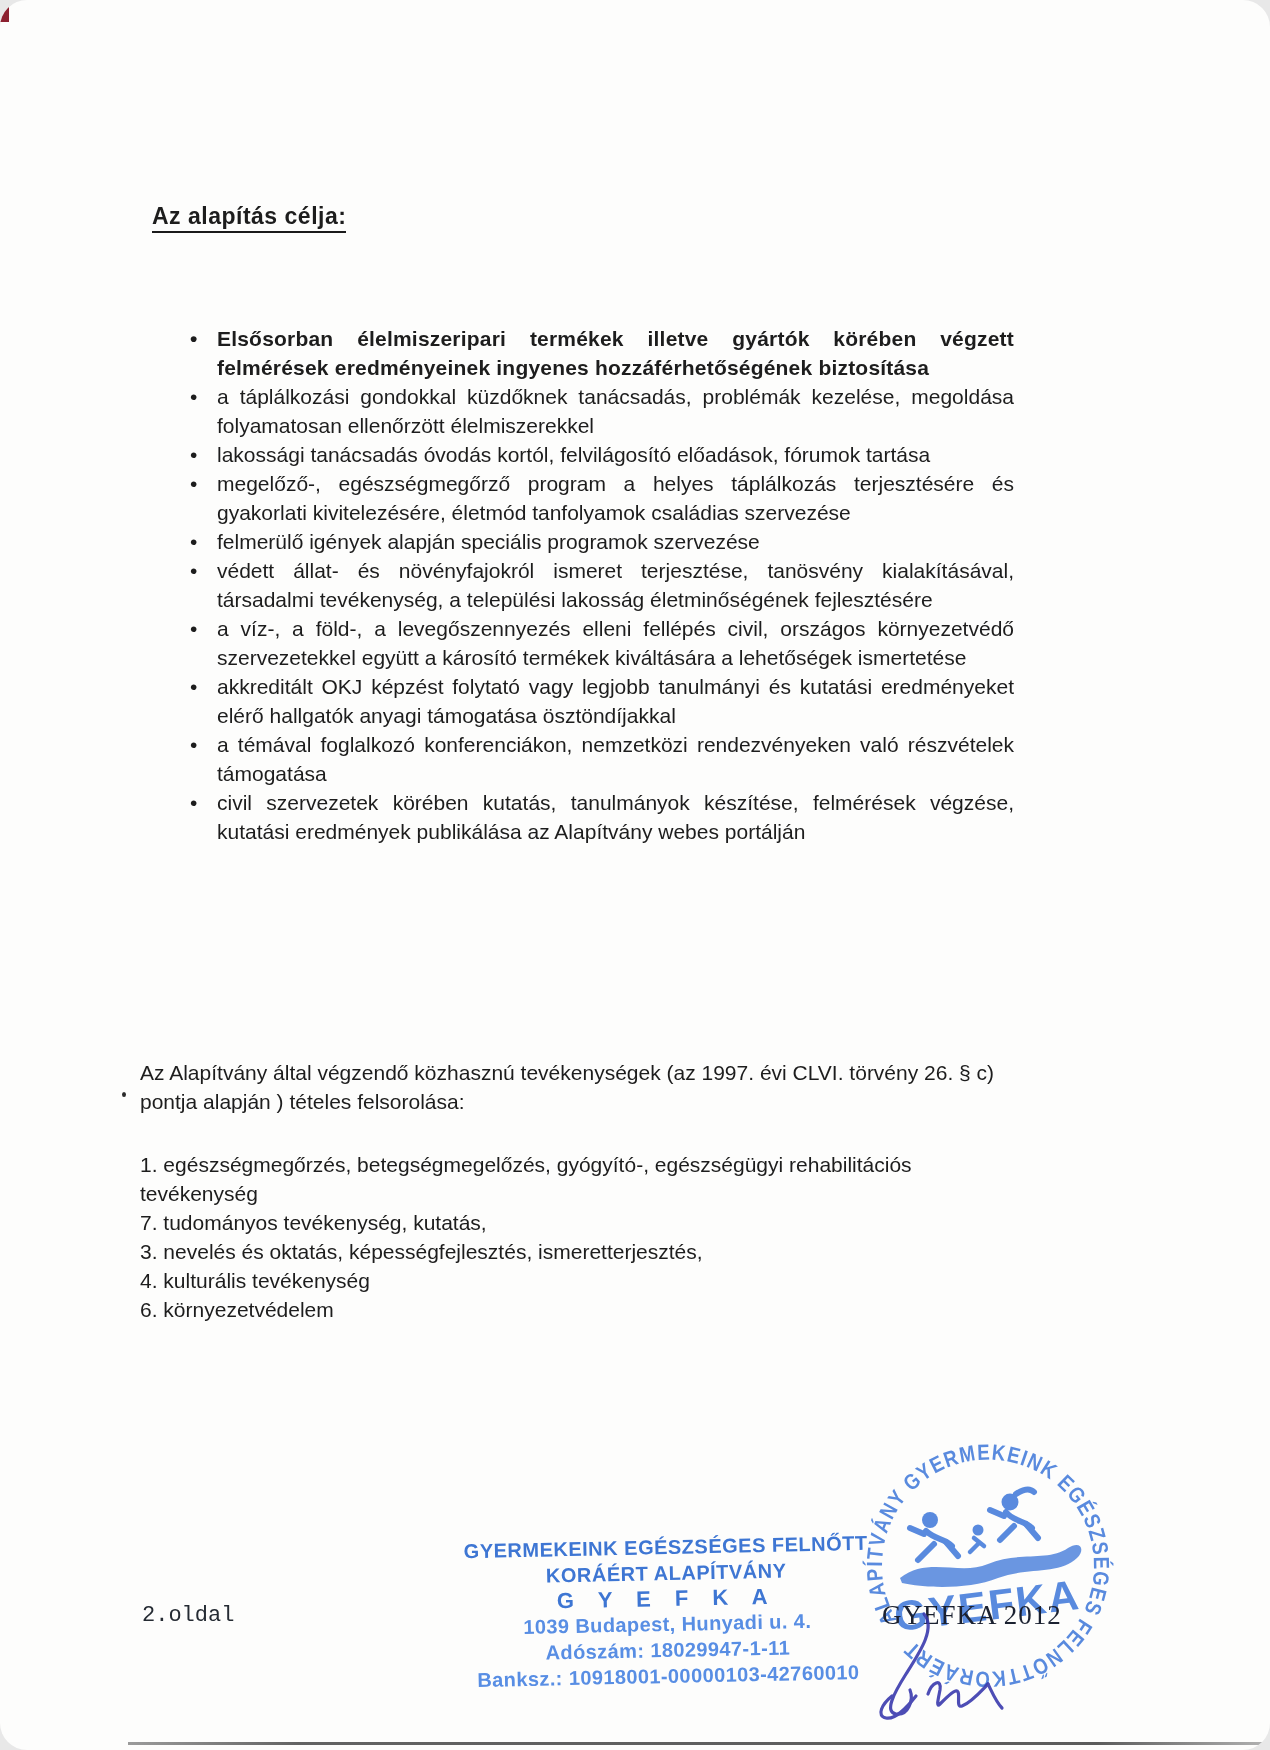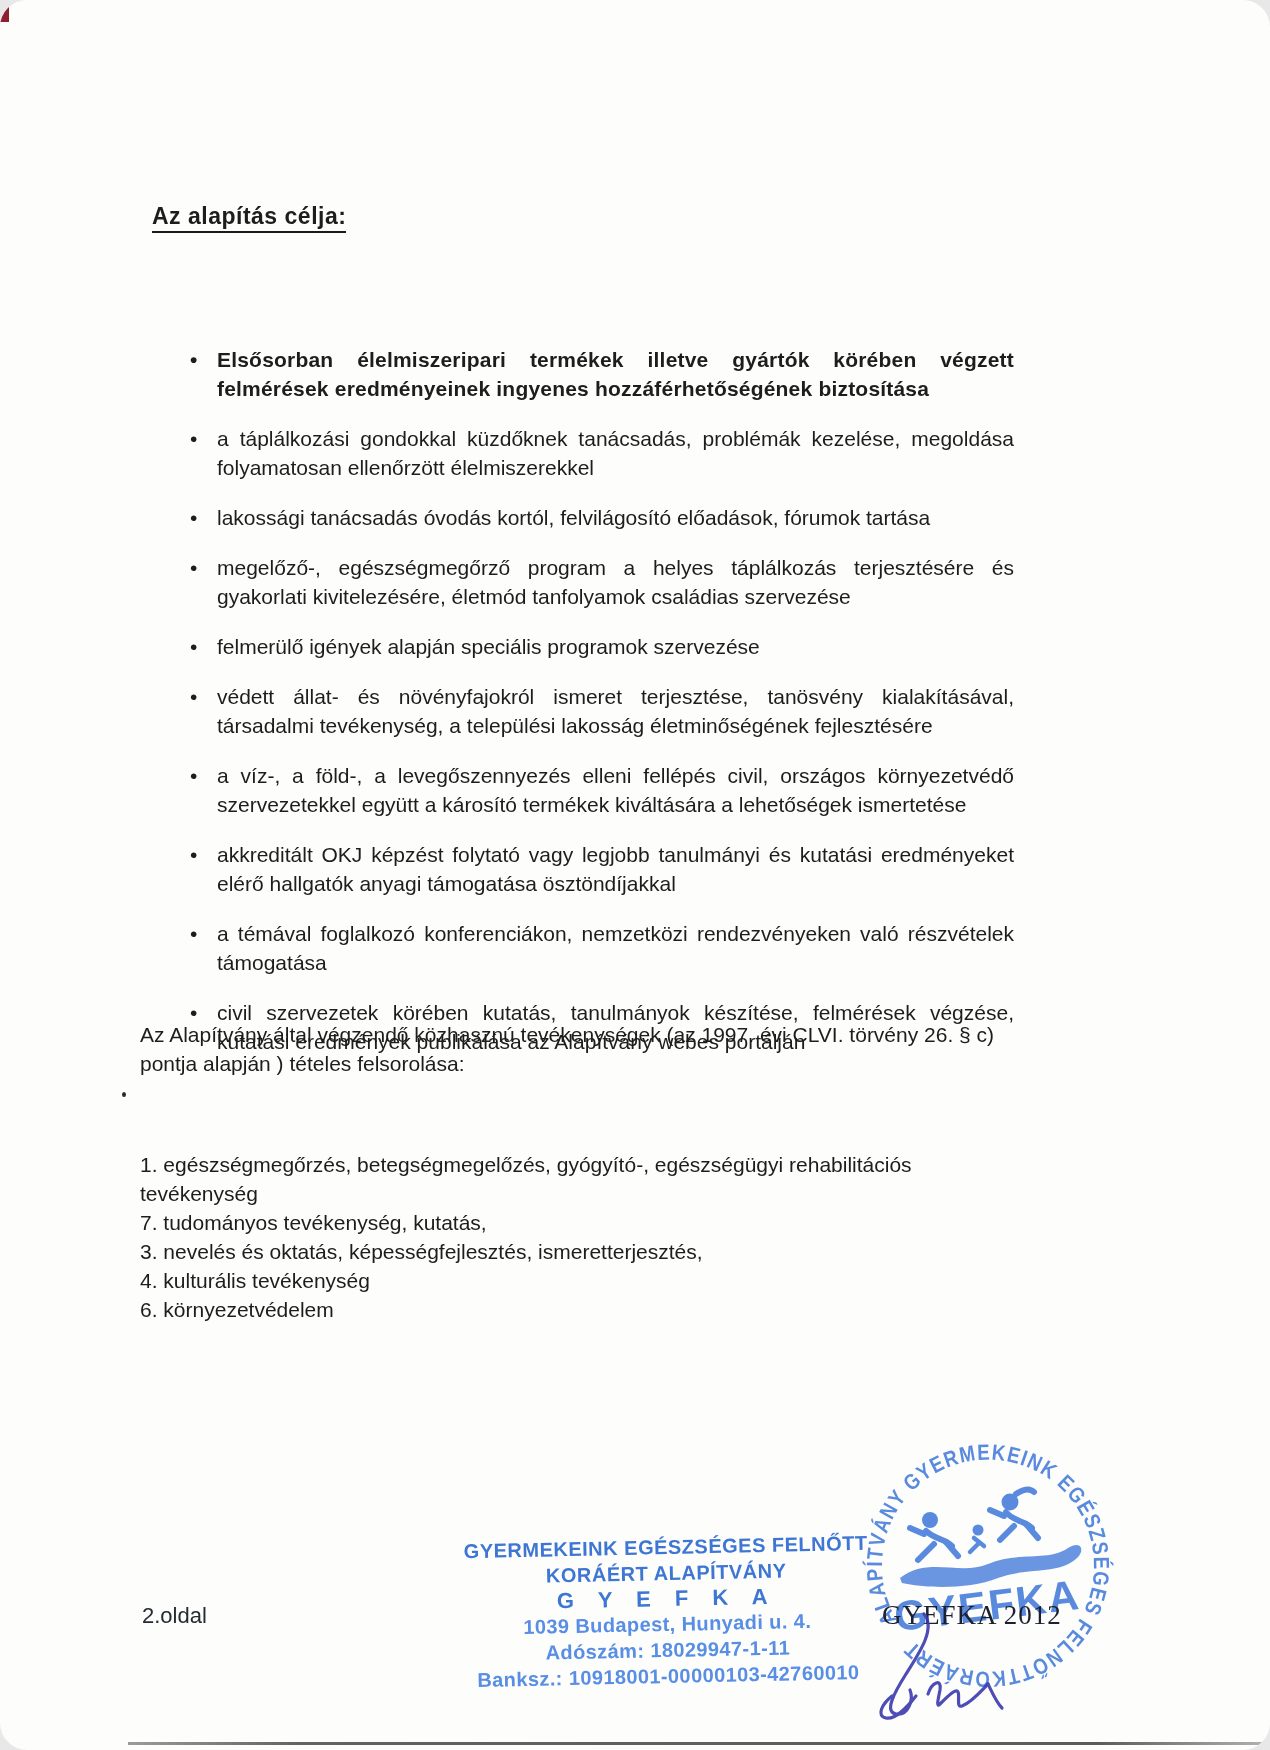--- a/index.html
+++ b/index.html
@@ -22,45 +22,45 @@
     position:absolute;left:152px;top:203px;
     font-size:23px;font-weight:bold;letter-spacing:.5px;
   }
   .heading span{border-bottom:2.5px solid #1b1b1b;padding-bottom:2px;}
 
   
   .bullets{
     position:absolute;left:186px;top:324px;width:828px;
     font-size:21px;line-height:29px;text-align:justify;
   }
-  .bullet-item{position:relative;padding-left:31px;margin-top:21px;}
+  .bullet-item{position:relative;padding-left:31px;}
   .bullet-item::before{
     content:"\2022";
     position:absolute;left:4px;top:0;
     font-size:21px;
   }
   .bullet-item.bold{font-weight:bold;letter-spacing:.2px;}
 
   
   .lead-paragraph{
-    position:absolute;left:140px;top:1020px;width:886px;
+    position:absolute;left:140px;top:1058px;width:886px;
     font-size:21px;line-height:29px;
   }
   .stray-dot{position:absolute;left:122px;top:1092px;width:4px;height:5px;background:#2a2a2a;border-radius:50%;}
 
   
   .numbered{
     position:absolute;left:140px;top:1150px;width:892px;
     font-size:21px;line-height:29px;
   }
 
   
   .page-number{
     position:absolute;left:142px;top:1603px;
-    font-family:Liberation Sans, sans-serif;
+    font-family:Liberation Mono, monospace;
     font-size:22px;color:#252b33;
   }
 
   
   .stamp-block{
     position:absolute;left:428px;top:1534px;width:478px;
     text-align:center;
     transform:rotate(-1.2deg);
     font-weight:bold;
     color:var(--stamp-blue,#2e6bd0);

